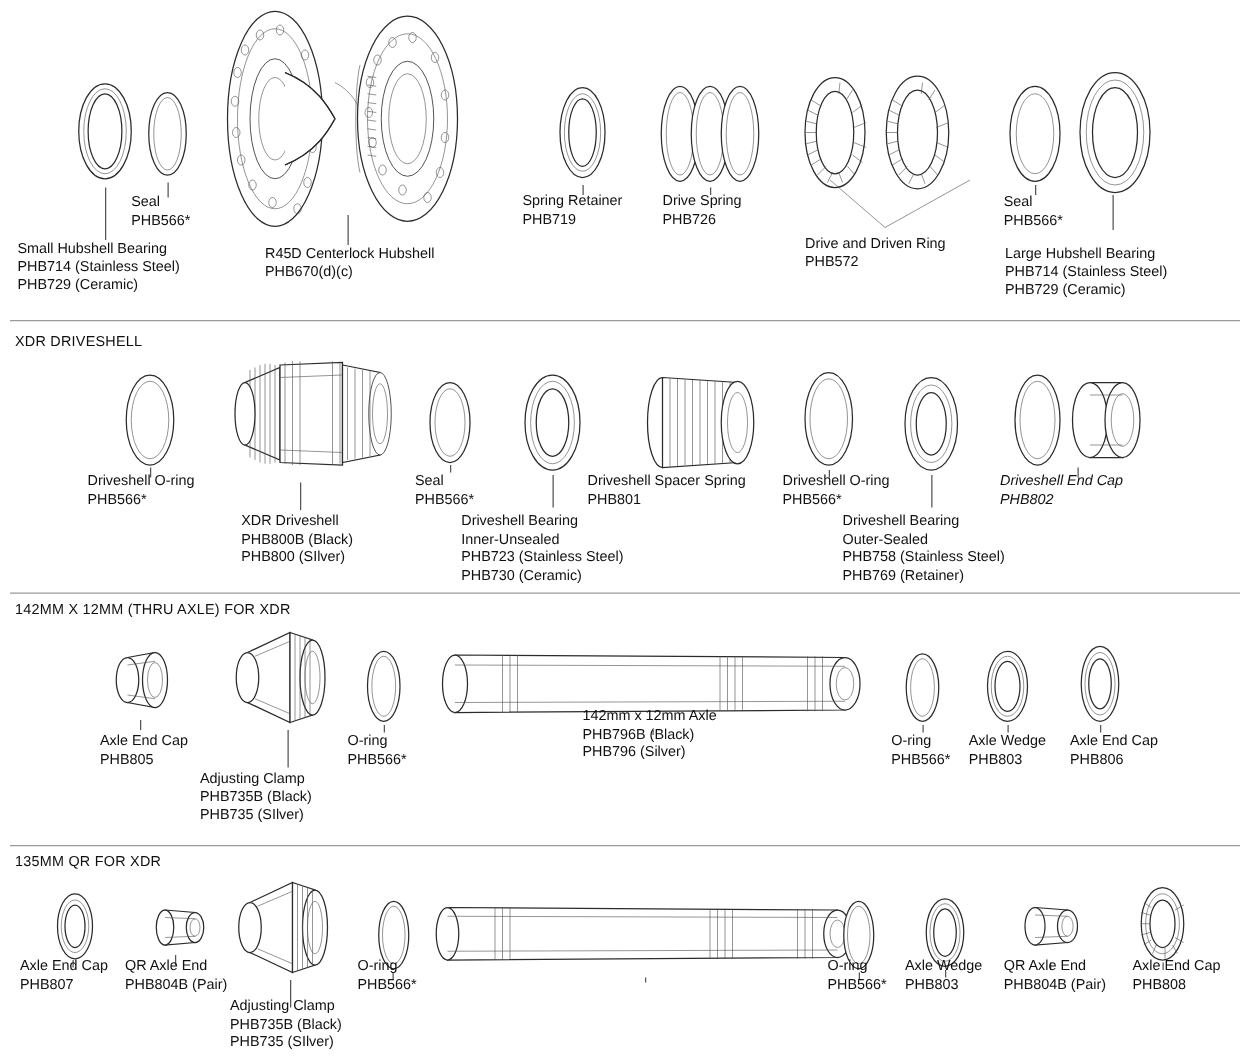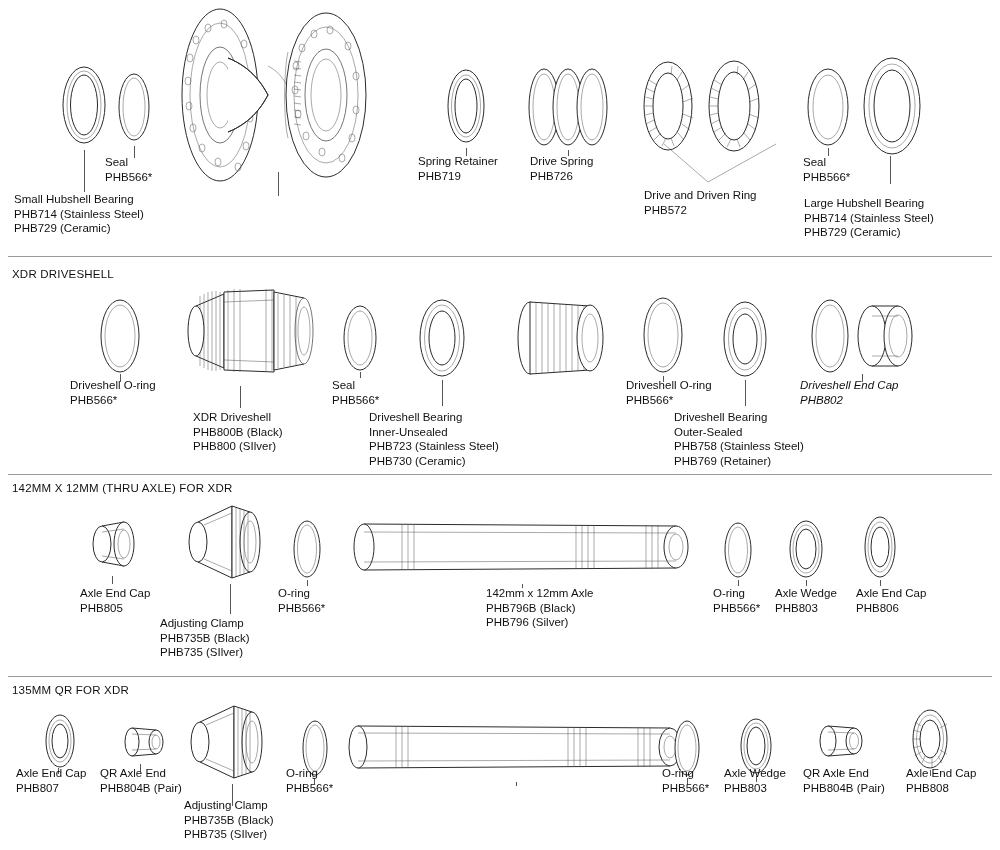--- a/index.html
+++ b/index.html
@@ -175,20 +175,24 @@
     <div>Small Hubshell Bearing</div>
     <div>PHB714 (Stainless Steel)</div>
     <div>PHB729 (Ceramic)</div>
   </div>
 
   <div class="caption" style="left:105px; top:155px;">
     <div>Seal</div>
     <div>PHB566*</div>
   </div>
 
+  <div class="caption" style="left:212px; top:196px;">
+    <div>R45D Centerlock Hubshell</div>
+    <div>PHB670(d)(c)</div>
+  </div>
 
   <div class="caption" style="left:418px; top:154px;">
     <div>Spring Retainer</div>
     <div>PHB719</div>
   </div>
 
   <div class="caption" style="left:530px; top:154px;">
     <div>Drive Spring</div>
     <div>PHB726</div>
   </div>
@@ -302,20 +306,24 @@
     <div>PHB566*</div>
   </div>
 
   <div class="caption" style="left:369px; top:410px;">
     <div>Driveshell Bearing</div>
     <div>Inner-Unsealed</div>
     <div>PHB723 (Stainless Steel)</div>
     <div>PHB730 (Ceramic)</div>
   </div>
 
+  <div class="caption" style="left:470px; top:378px;">
+    <div>Driveshell Spacer Spring</div>
+    <div>PHB801</div>
+  </div>
 
   <div class="caption" style="left:626px; top:378px;">
     <div>Driveshell O-ring</div>
     <div>PHB566*</div>
   </div>
 
   <div class="caption" style="left:674px; top:410px;">
     <div>Driveshell Bearing</div>
     <div>Outer-Sealed</div>
     <div>PHB758 (Stainless Steel)</div>
@@ -403,21 +411,21 @@
     <div>Adjusting Clamp</div>
     <div>PHB735B (Black)</div>
     <div>PHB735 (SIlver)</div>
   </div>
 
   <div class="caption" style="left:278px; top:586px;">
     <div>O-ring</div>
     <div>PHB566*</div>
   </div>
 
-  <div class="caption" style="left:466px; top:586px;margin-left:20px;">
+  <div class="caption" style="left:466px; top:566px;">
     <div>142mm x 12mm Axle</div>
     <div>PHB796B (Black)</div>
     <div>PHB796 (Silver)</div>
   </div>
 
   <div class="caption" style="left:713px; top:586px;">
     <div>O-ring</div>
     <div>PHB566*</div>
   </div>
 

